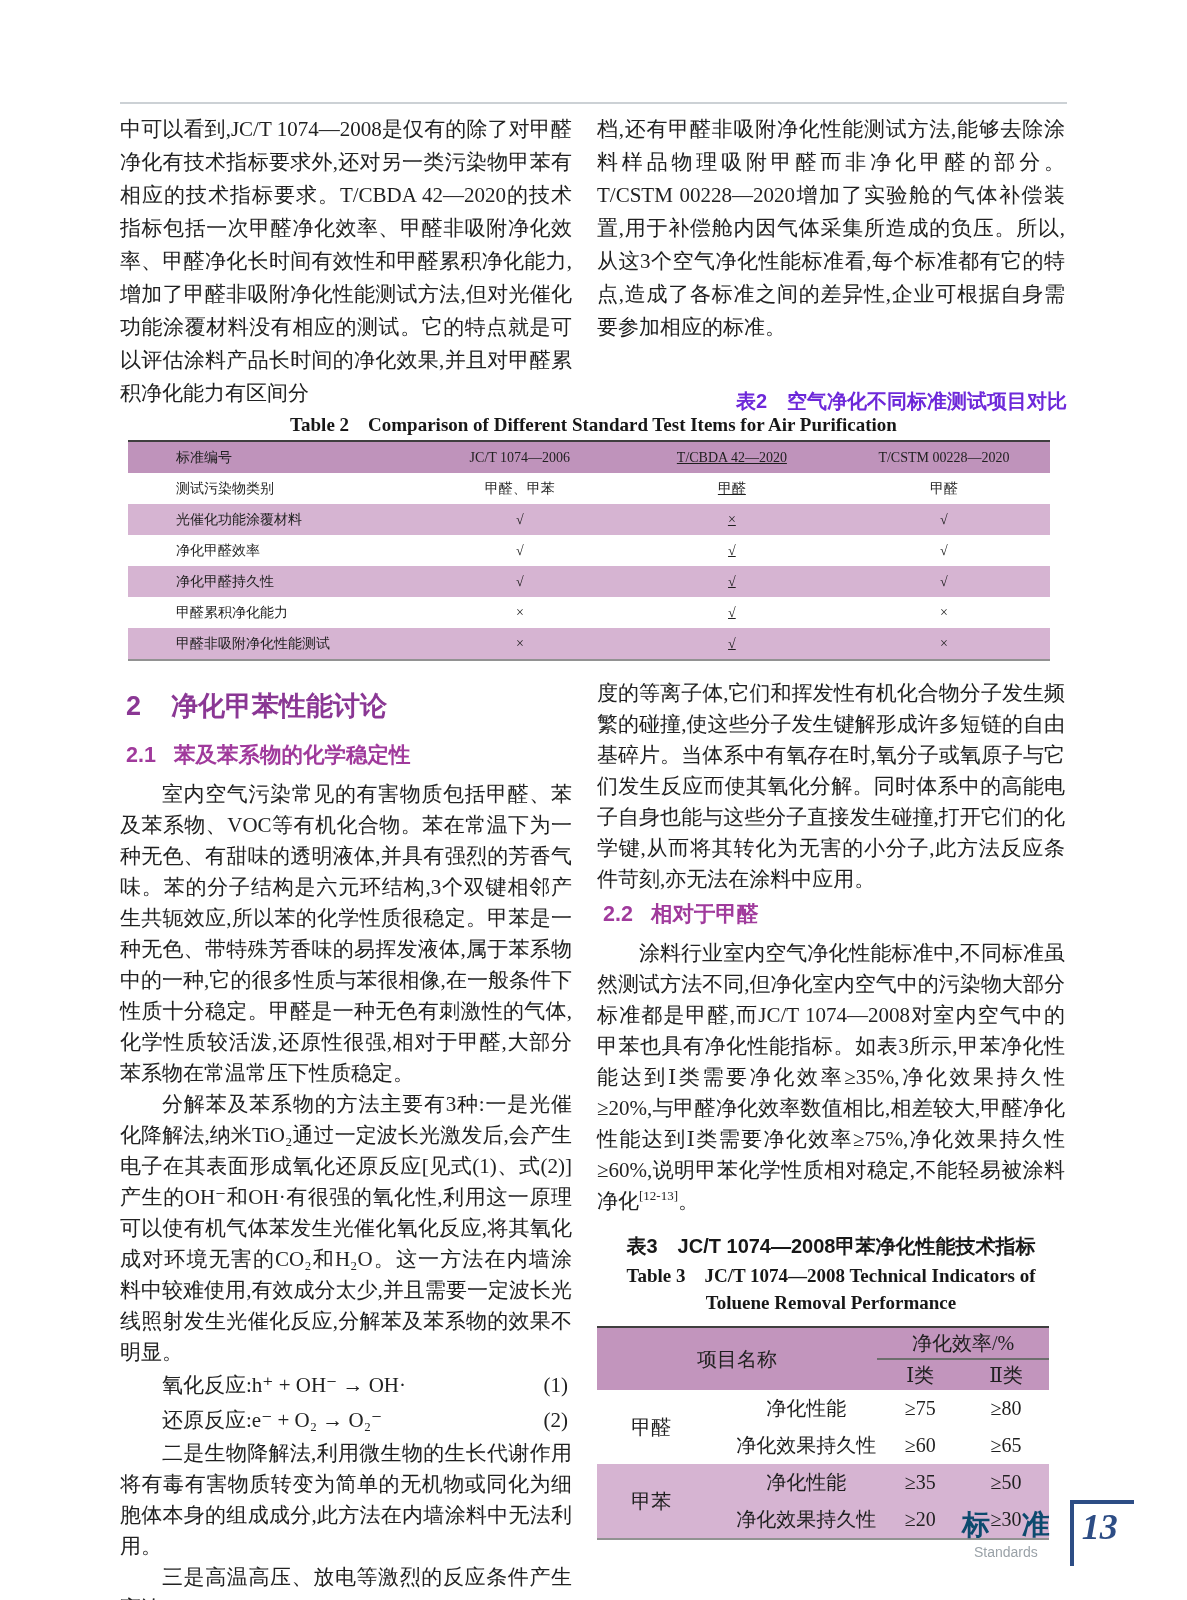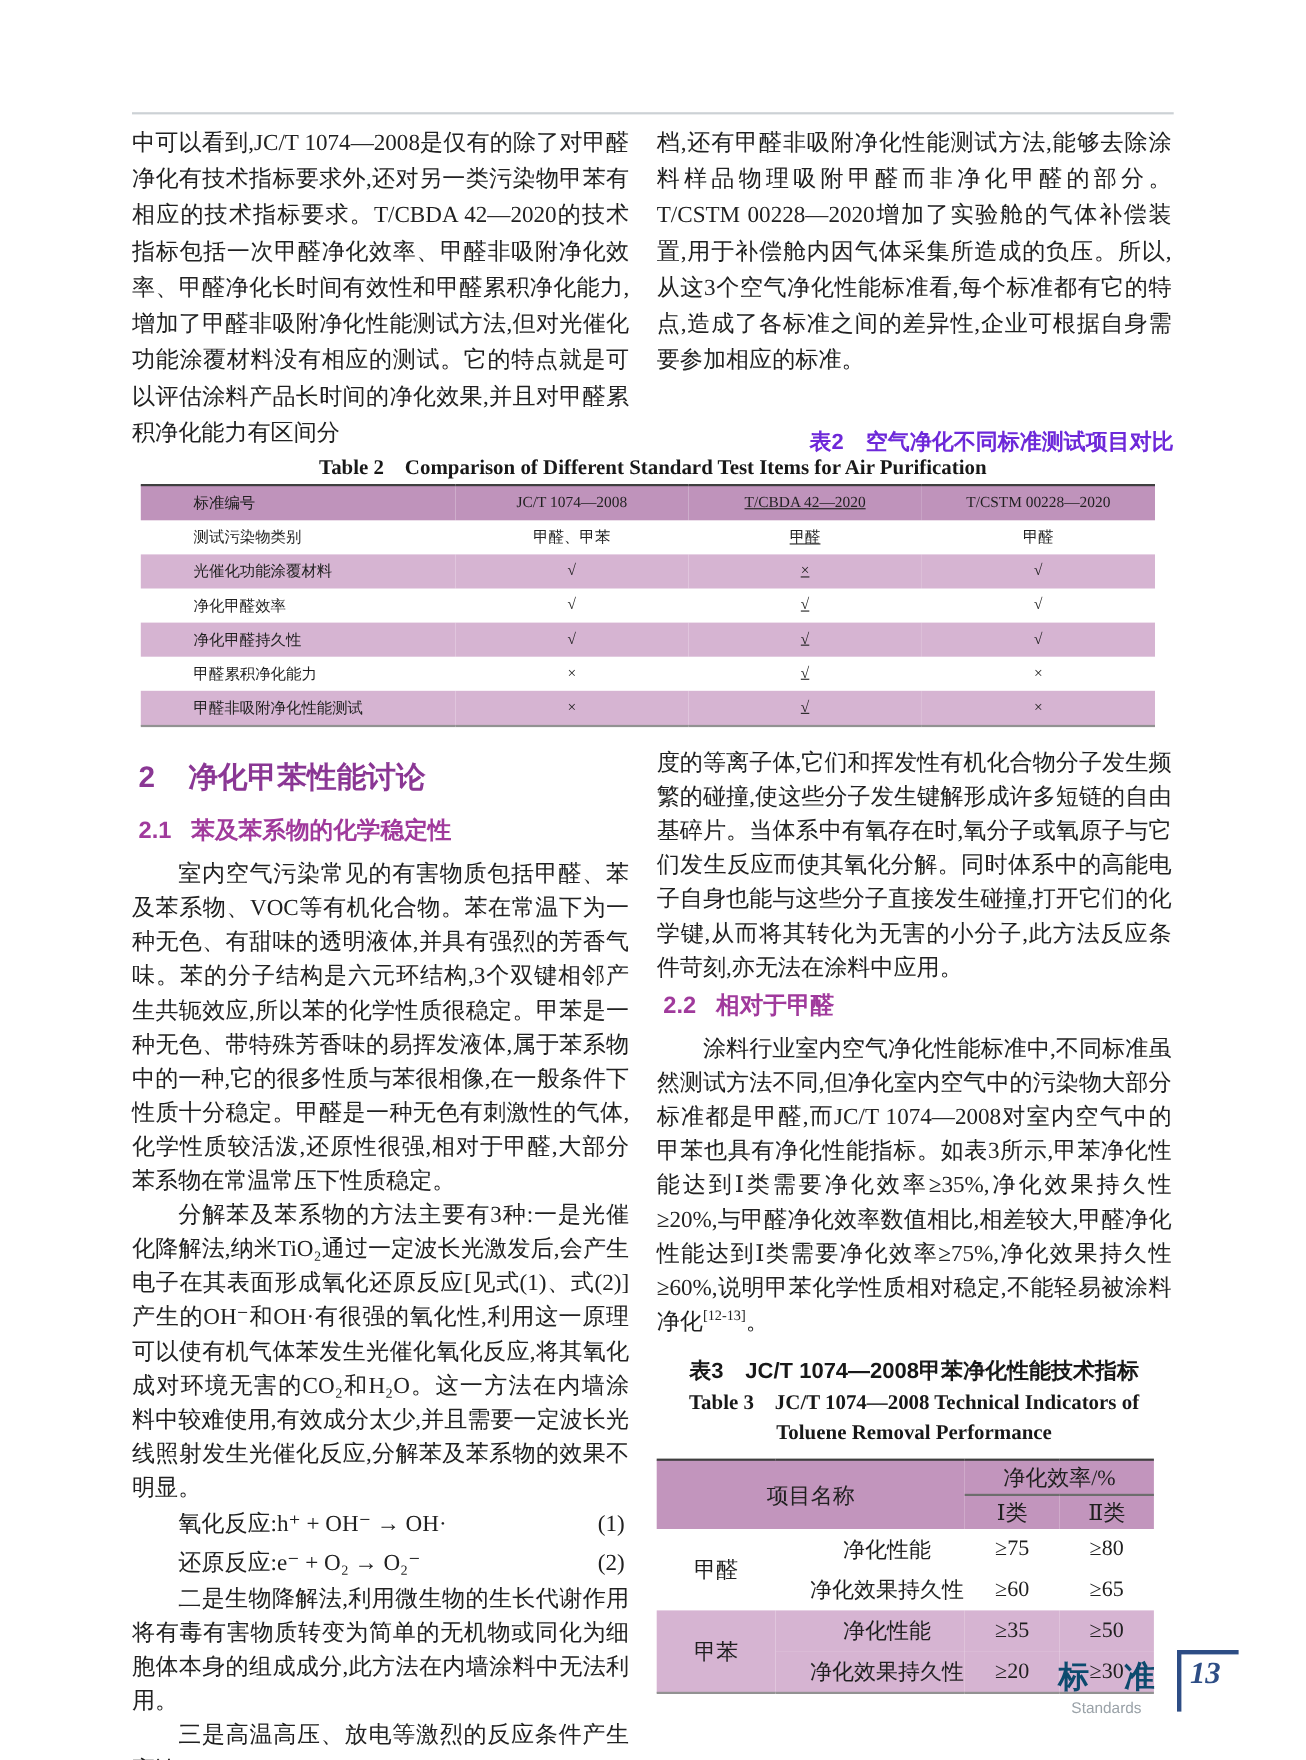--- a/index.html
+++ b/index.html
@@ -64,40 +64,40 @@
   #table3 col.c-v2{width:19%;}
   #table3 tr.band{background:#d6b4d2;}
 
   
   .footer{position:absolute;top:1500px;left:950px;display:flex;align-items:flex-start;}
   .footer-labels{text-align:center;margin-top:6px;}
   .footer-cn{font-family:"Liberation Sans","DejaVu Sans",sans-serif;font-weight:bold;font-size:28px;
              color:#0c4a6e;letter-spacing:12px;padding-left:12px;}
   .footer-en{font-family:"Liberation Sans","DejaVu Sans",sans-serif;font-size:14px;color:#9aa2a8;margin-top:0px;}
   .footer-page{border-top:4px solid #2d4d85;border-left:4px solid #2d4d85;margin-left:8px;
-               padding:2px 16px 18px 8px;color:#2d4d85;font-style:italic;font-weight:bold;font-size:28px;}
+               padding:2px 16px 18px 8px;color:#2d4d85;font-style:italic;font-weight:bold;font-size:36px;}
 </style>
 </head>
 <body>
 
 <div class="page">
 
   <div class="pg-rule"></div>
 
   <p id="left-top" class="bodytext">中可以看到,JC/T 1074—2008是仅有的除了对甲醛净化有技术指标要求外,还对另一类污染物甲苯有相应的技术指标要求。T/CBDA 42—2020的技术指标包括一次甲醛净化效率、甲醛非吸附净化效率、甲醛净化长时间有效性和甲醛累积净化能力,增加了甲醛非吸附净化性能测试方法,但对光催化功能涂覆材料没有相应的测试。它的特点就是可以评估涂料产品长时间的净化效果,并且对甲醛累积净化能力有区间分</p>
   <p id="right-top" class="bodytext">档,还有甲醛非吸附净化性能测试方法,能够去除涂料样品物理吸附甲醛而非净化甲醛的部分。T/CSTM 00228—2020增加了实验舱的气体补偿装置,用于补偿舱内因气体采集所造成的负压。所以,从这3个空气净化性能标准看,每个标准都有它的特点,造成了各标准之间的差异性,企业可根据自身需要参加相应的标准。</p>
 
   <div class="t2-title-cn">表2　空气净化不同标准测试项目对比</div>
   <div class="t2-title-en">Table 2　Comparison of Different Standard Test Items for Air Purification</div>
 
   <table id="table2">
     <thead>
       <tr class="hdr">
           <th>标准编号</th>
-          <th>JC/T 1074—2008</th>
+          <th>JC/T 1074—2006</th>
           <th>T/CBDA 42—2020</th>
           <th>T/CSTM 00228—2020</th>
         </tr>
     </thead>
     <tbody>
         <tr>
           <td>测试污染物类别</td>
           <td>甲醛、甲苯</td>
           <td>甲醛</td>
           <td>甲醛</td>

